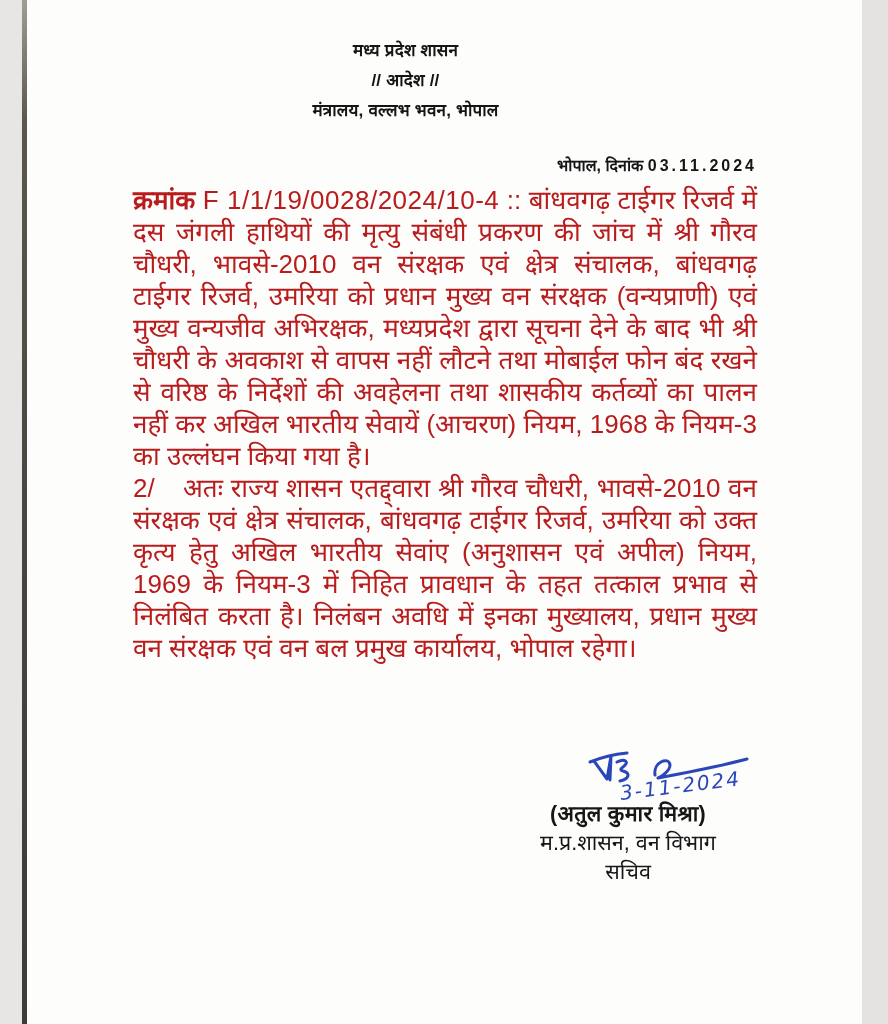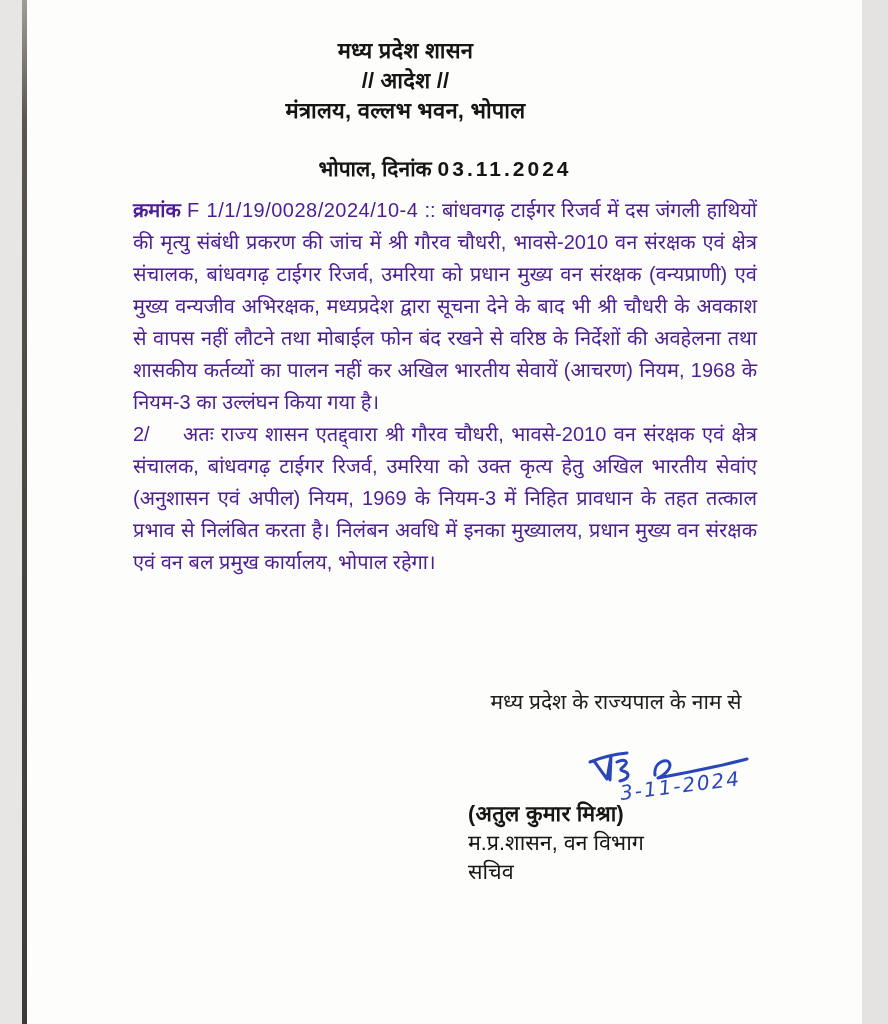--- a/index.html
+++ b/index.html
@@ -16,50 +16,50 @@
   .strip-right { position: absolute; left: 862px; top: 0; width: 26px; height: 1024px; background: #e4e3e2; }
   .fold-line   {
     position: absolute; left: 22px; top: 0; width: 5px; height: 1024px;
     background: linear-gradient(to bottom, #a09c96, #5a564f 12%, #47443f 55%, #3e3b37);
     box-shadow: 2px 0 3px rgba(0,0,0,0.14);
   }
   .paper { position: absolute; left: 27px; top: 0; width: 835px; height: 1024px; background: #fdfdfc; }
 
   .letterhead {
     position: absolute; left: 106px; top: 36px; width: 545px;
-    text-align: center; font-weight: bold; font-size: 22px; line-height: 30px;
+    text-align: center; font-weight: bold; font-size: 17px; line-height: 30px;
     color: #151515; letter-spacing: 0.2px;
   }
   .place-date {
     position: absolute; left: 106px; top: 154px; width: 624px;
-    text-align: center; font-weight: bold; font-size: 21px; color: #151515;
+    text-align: right; font-weight: bold; font-size: 16px; color: #151515;
   }
   .place-date .digits { letter-spacing: 3px; }
 
   .body-text {
-    position: absolute; left: 106px; top: 194px; width: 624px;
-    font-size: 20px; line-height: 32px; text-align: justify;
-    color: #4c1d95;
+    position: absolute; left: 106px; top: 184px; width: 624px;
+    font-size: 26px; line-height: 32px; text-align: justify;
+    color: #b91c1c;
   }
   .body-text p { margin: 0; }
   .label-bold { font-weight: bold; }
   .pnum { display: inline-block; width: 50px; }
   .file-number { letter-spacing: 0.5px; }
 
   .closing {
     position: absolute; left: 428px; top: 686px; width: 322px;
     text-align: center; font-size: 21px; line-height: 32px; color: #1c1c1c;
   }
   .closing .shift-r { transform: translateX(20px); }
 
   .signature-svg { position: absolute; left: 558px; top: 746px; width: 185px; height: 64px; }
 
   .sig-block {
     position: absolute; left: 441px; top: 800px; width: 320px;
-    font-size: 21.5px; line-height: 29px; color: #161616;
+    text-align: center; font-size: 21.5px; line-height: 29px; color: #161616;
   }
   .sig-name { font-weight: bold; letter-spacing: 0.3px; }
 </style>
 </head>
 <body>
 
 <div class="scan">
   <div class="strip-left"></div>
   <div class="strip-right"></div>
   <div class="fold-line"></div>
@@ -76,21 +76,20 @@
       <span>भोपाल, दिनांक</span>
       <span class="digits">03.11.2024</span>
     </div>
 
     <div class="body-text">
       <p><span class="label-bold">क्रमांक</span> <span class="file-number">F 1/1/19/0028/2024/10-4</span> <span>::</span> <span>बांधवगढ़ टाईगर रिजर्व में दस जंगली हाथियों की मृत्यु संबंधी प्रकरण की जांच में श्री गौरव चौधरी, भावसे-2010 वन संरक्षक एवं क्षेत्र संचालक, बांधवगढ़ टाईगर रिजर्व, उमरिया को प्रधान मुख्य वन संरक्षक (वन्यप्राणी) एवं मुख्य वन्यजीव अभिरक्षक, मध्यप्रदेश द्वारा सूचना देने के बाद भी श्री चौधरी के अवकाश से वापस नहीं लौटने तथा मोबाईल फोन बंद रखने से वरिष्ठ के निर्देशों की अवहेलना तथा शासकीय कर्तव्यों का पालन नहीं कर अखिल भारतीय सेवायें (आचरण) नियम, 1968 के नियम-3 का उल्लंघन किया गया है।</span></p>
       <p><span class="pnum">2/</span><span>अतः राज्य शासन एतद्द्वारा श्री गौरव चौधरी, भावसे-2010 वन संरक्षक एवं क्षेत्र संचालक, बांधवगढ़ टाईगर रिजर्व, उमरिया को उक्त कृत्य हेतु अखिल भारतीय सेवांए (अनुशासन एवं अपील) नियम, 1969 के नियम-3 में निहित प्रावधान के तहत तत्काल प्रभाव से निलंबित करता है। निलंबन अवधि में इनका मुख्यालय, प्रधान मुख्य वन संरक्षक एवं वन बल प्रमुख कार्यालय, भोपाल रहेगा।</span></p>
     </div>
 
     <div class="closing">
-      <div>मध्य प्रदेश के राज्यपाल के नाम से</div>
     </div>
 
     <svg class="signature-svg" viewBox="0 0 185 64" xmlns="http://www.w3.org/2000/svg">
       <g stroke="#2b46b8" stroke-width="3" fill="none" stroke-linecap="round" stroke-linejoin="round">
         <path d="M5,16 Q22,9 42,7"></path>
         <path d="M9,15 L22,33 L26,10 L25,34"></path>
         <path d="M32,16 C40,12 45,16 38,21 C35,23 35,24 38,25 C46,27 44,33 35,35"></path>
         <path d="M70,29 C68,16 84,10 85,19 C85,25 76,31 73,32 C100,27 136,20 162,13"></path>
       </g>
       <text x="36" y="54" transform="rotate(-7 36 54)" fill="#2b46b8" font-size="20" letter-spacing="2" font-style="italic" font-family="DejaVu Sans, sans-serif">3-11-2024</text>

